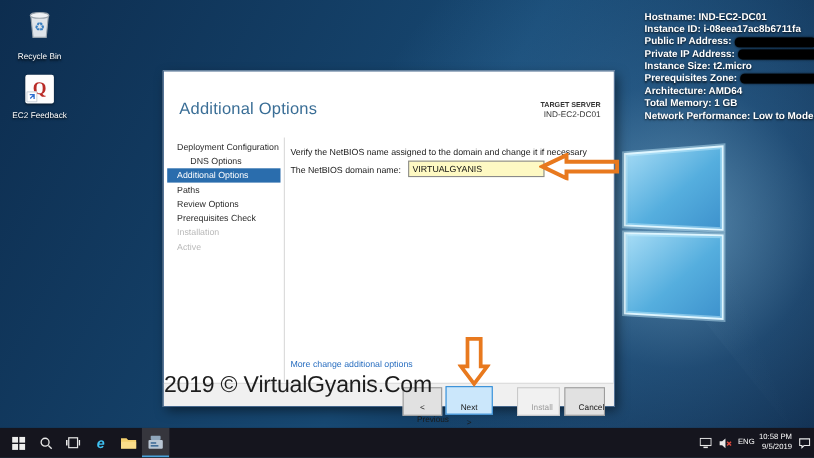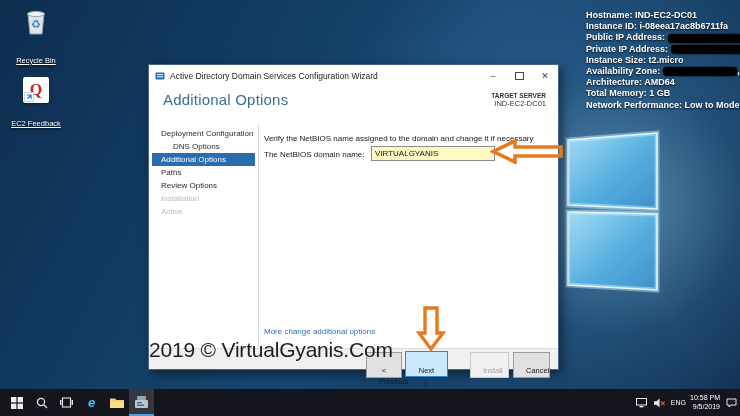--- a/index.html
+++ b/index.html
@@ -12,22 +12,22 @@
   }
   .ray{position:absolute;left:540px;top:0;width:200px;height:416px;
     background:linear-gradient(70deg, rgba(190,230,255,.10) 0%, rgba(190,230,255,0) 55%);
     clip-path:polygon(30% 50%,100% 0,100% 100%,30% 58%);pointer-events:none;}
   
   .winlogo{position:absolute;left:552px;top:120px;z-index:1;}
   
   .desk-icons{position:absolute;left:4px;top:8px;width:64px;z-index:3;}
   .desk-icon{width:64px;text-align:center;margin-bottom:12px;cursor:default;}
   .desk-icon .glyph{display:inline-block;position:relative;}
-  .desk-icon .label{font-size:7.5px;color:#fff;line-height:9px;width:52px;margin:16px auto 0;
-    text-shadow:0 1px 2px rgba(0,0,0,.9);text-decoration:underline;}
+  .desk-icon .label{font-size:7.5px;color:#fff;line-height:9px;width:52px;margin:6px auto 0;
+    text-shadow:0 1px 2px rgba(0,0,0,.9);}
   .tile{width:26px;height:26px;background:#fdfdfd;border-radius:2px;position:relative;
     box-shadow:0 1px 2px rgba(0,0,0,.4);display:flex;align-items:center;justify-content:center;}
   .tile .qletter{font-family:"Liberation Serif",serif;font-weight:bold;font-size:16px;color:#b92b27;line-height:1;}
   .shortcut{position:absolute;left:1px;bottom:1px;width:8px;height:8px;background:#fff;
     border:1px solid #cfd6dd;border-radius:1px;display:flex;align-items:center;justify-content:center;}
   
   .sysinfo{position:absolute;left:586px;top:10px;z-index:3;color:#fff;font-size:9px;font-weight:bold;
     line-height:11.2px;text-shadow:0 1px 2px rgba(0,0,0,.85);white-space:nowrap;}
   .redact{display:inline-block;width:74px;height:9px;background:#000;border-radius:4px;
     vertical-align:middle;margin-left:3px;box-shadow:0 0 2px #000;}
@@ -128,58 +128,42 @@
     </div>
   </div>
 
   <div class="sysinfo">
 
   <div class="si-line"><span>Hostname: IND-EC2-DC01</span><span></span></div>
       <div class="si-line"><span>Instance ID: i-08eea17ac8b6711fa</span><span></span></div>
       <div class="si-line"><span>Public IP Address:</span><span class="redact"></span><span></span></div>
       <div class="si-line"><span>Private IP Address:</span><span class="redact"></span><span></span></div>
       <div class="si-line"><span>Instance Size: t2.micro</span><span></span></div>
-      <div class="si-line"><span>Availability Zone:</span><span class="redact"></span><span>,</span></div>
+      <div class="si-line"><span>Prerequisites Zone:</span><span class="redact"></span><span>,</span></div>
       <div class="si-line"><span>Architecture: AMD64</span><span></span></div>
       <div class="si-line"><span>Total Memory: 1 GB</span><span></span></div>
       <div class="si-line"><span>Network Performance: Low to Moderate</span><span></span></div>
     </div>
 
   <div class="dialog">
-    <div class="titlebar">
-      <span class="ticon">
-        <svg width="10" height="10" viewBox="0 0 10 10">
-          <rect x="0.5" y="1.5" width="9" height="7" fill="#2b6cb0" rx="1"></rect>
-          <rect x="2" y="3" width="6" height="1.2" fill="#cfe6fa"></rect>
-          <rect x="2" y="5.2" width="6" height="1.2" fill="#cfe6fa"></rect>
-        </svg>
-      </span>
-      <span class="ttext">Active Directory Domain Services Configuration Wizard</span>
-      <span class="winctl">
-        <span class="ctl">–</span>
-        <span class="ctl">
-            <span class="maxbox"></span>
-          </span>
-        <span class="ctl">✕</span>
-      </span>
-    </div>
 
     <div class="page-title">Additional Options</div>
     <div class="target">
       <div class="tlabel">TARGET SERVER</div>
       <div class="tname">IND-EC2-DC01</div>
     </div>
 
     <div class="nav">
 
     <div class="nav-item"><span>Deployment Configuration</span></div>
         <div class="nav-item indent"><span>DNS Options</span></div>
         <div class="nav-item selected"><span>Additional Options</span></div>
         <div class="nav-item"><span>Paths</span></div>
         <div class="nav-item"><span>Review Options</span></div>
+        <div class="nav-item"><span>Prerequisites Check</span></div>
         <div class="nav-item disabled"><span>Installation</span></div>
         <div class="nav-item disabled"><span>Active</span></div>
       </div>
     <div class="vdivider"></div>
 
     <div class="instruction">Verify the NetBIOS name assigned to the domain and change it if necessary</div>
     <div class="field-label">The NetBIOS domain name:</div>
     <input class="netbios-input" type="text" value="VIRTUALGYANIS" style="">
 
     <div class="more-link">More change additional options</div>

